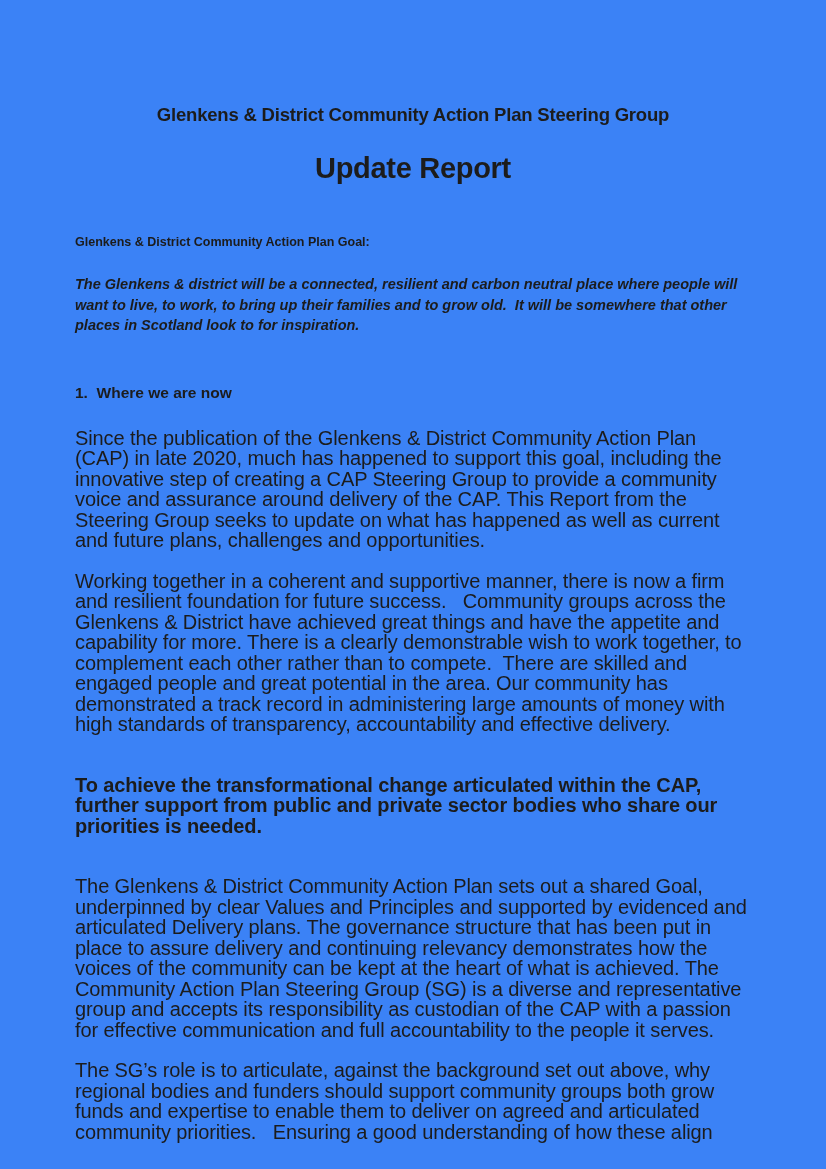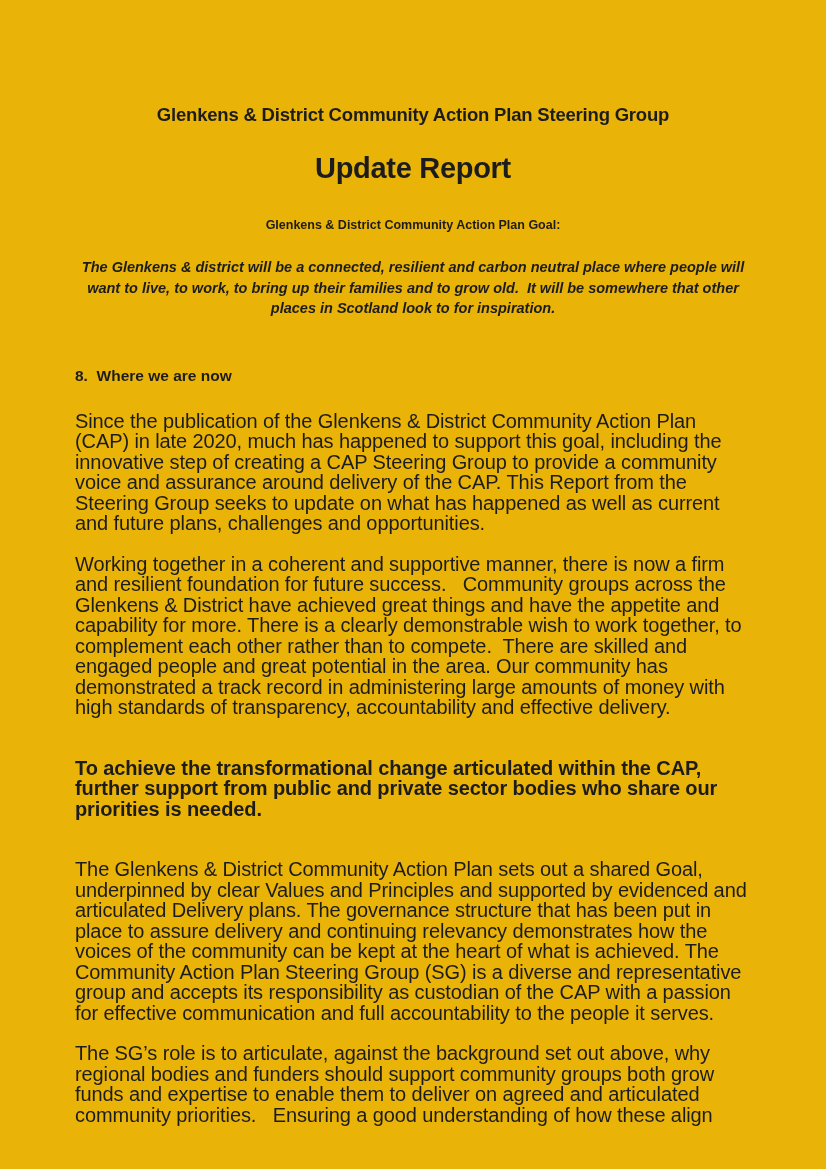--- a/index.html
+++ b/index.html
@@ -4,21 +4,21 @@
 <style>
   * { margin: 0; padding: 0; box-sizing: border-box; }
   html, body { background: #ffffff; }
   body { font-family: "Liberation Sans", sans-serif; }
 
   .page {
     position: relative;
     width: 826px;
     height: 1169px;
     margin: 0 auto;
-    background: #eab308;
+    background: #3b82f6;
     color: #1c1c1c;
     overflow: hidden;
   }
 
   .content {
     padding: 0 75px;
   }
 
   
   .doc-header {
@@ -34,22 +34,21 @@
   .report-title {
     margin-top: 19px;
     font-size: 29px;
     font-weight: 700;
     line-height: 44px;
     letter-spacing: -0.3px;
   }
 
   
   .goal-block {
-    margin-top: 27px;
-    text-align: center;
+    margin-top: 44px;
   }
   .goal-heading {
     font-size: 12.5px;
     font-weight: 700;
     line-height: 17px;
   }
   .goal-statement {
     margin-top: 23px;
     font-size: 14.5px;
     font-weight: 700;
@@ -89,21 +88,21 @@
       <div class="report-title">
         <div>Update Report</div>
       </div>
     </div>
 
     <div class="goal-block">
       <div class="goal-heading">Glenkens &amp; District Community Action Plan Goal:</div>
       <div class="goal-statement">The Glenkens &amp; district will be a connected, resilient and carbon neutral place where people will want to live, to work, to bring up their families and to grow old.  It will be somewhere that other places in Scotland look to for inspiration.</div>
     </div>
 
-    <div class="section-heading">8.  Where we are now</div>
+    <div class="section-heading">1.  Where we are now</div>
 
     <p class="para para-first">Since the publication of the Glenkens &amp; District Community Action Plan (CAP) in late 2020, much has happened to support this goal, including the innovative step of creating a CAP Steering Group to provide a community voice and assurance around delivery of the CAP. This Report from the Steering Group seeks to update on what has happened as well as current and future plans, challenges and opportunities.</p>
 
     <p class="para para-gap-sm">Working together in a coherent and supportive manner, there is now a firm and resilient foundation for future success.   Community groups across the Glenkens &amp; District have achieved great things and have the appetite and capability for more. There is a clearly demonstrable wish to work together, to complement each other rather than to compete.  There are skilled and engaged people and great potential in the area. Our community has demonstrated a track record in administering large amounts of money with high standards of transparency, accountability and effective delivery.</p>
 
     <p class="para para-gap-lg para-bold">To achieve the transformational change articulated within the CAP, further support from public and private sector bodies who share our priorities is needed.</p>
 
     <p class="para para-gap-lg">The Glenkens &amp; District Community Action Plan sets out a shared Goal, underpinned by clear Values and Principles and supported by evidenced and articulated Delivery plans. The governance structure that has been put in place to assure delivery and continuing relevancy demonstrates how the voices of the community can be kept at the heart of what is achieved. The Community Action Plan Steering Group (SG) is a diverse and representative group and accepts its responsibility as custodian of the CAP with a passion for effective communication and full accountability to the people it serves.</p>
 
     <p class="para para-gap-sm">The SG’s role is to articulate, against the background set out above, why regional bodies and funders should support community groups both grow funds and expertise to enable them to deliver on agreed and articulated community priorities.   Ensuring a good understanding of how these align</p>

